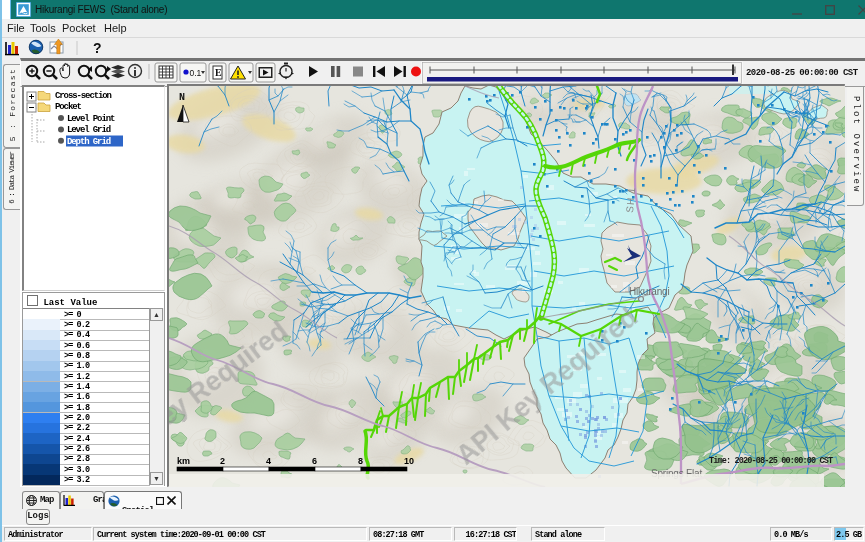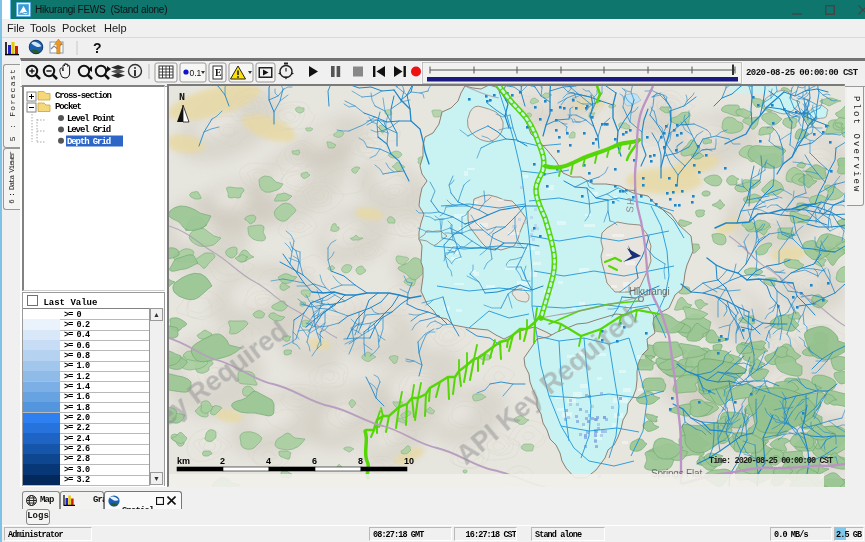--- a/index.html
+++ b/index.html
@@ -2130,19 +2130,20 @@
         <line x1="8.5" y1="0.5" x2="0.5" y2="8.5" stroke="#111" stroke-width="1.6"></line>
       </svg>
   </div>
 </div>
 <div id="logsrow">
     <div id="logsbtn">Logs</div>
   </div>
 
 <div id="statusbar">
   <div class="scell" style="left:4px;width:88px;">Administrator</div>
+  <div class="scell" style="left:93px;width:274px;">Current system time:2020-09-01 00:00 CST</div>
   <div class="scell" style="left:369px;width:83px;">08:27:18 GMT</div>
   <div class="scell" style="left:454px;width:63px;text-align:right;">16:27:18 CST</div>
   <div class="scell" style="left:531px;width:74px;">Stand alone</div>
   <div class="scell" style="left:770px;width:62px;">0.0 MB/s</div>
   <div class="scell" style="left:834px;width:30px;padding-left:1px;"><span style="position:absolute;left:0;top:0;width:11px;height:12px;background:#7ec8ee;"></span><span style="position:relative;">2.5 GB</span></div>
 </div>
 <div style="position:absolute;left:0;top:0;width:1.5px;height:542px;background:#7ec2e8;"></div>
 
 </body></html>

